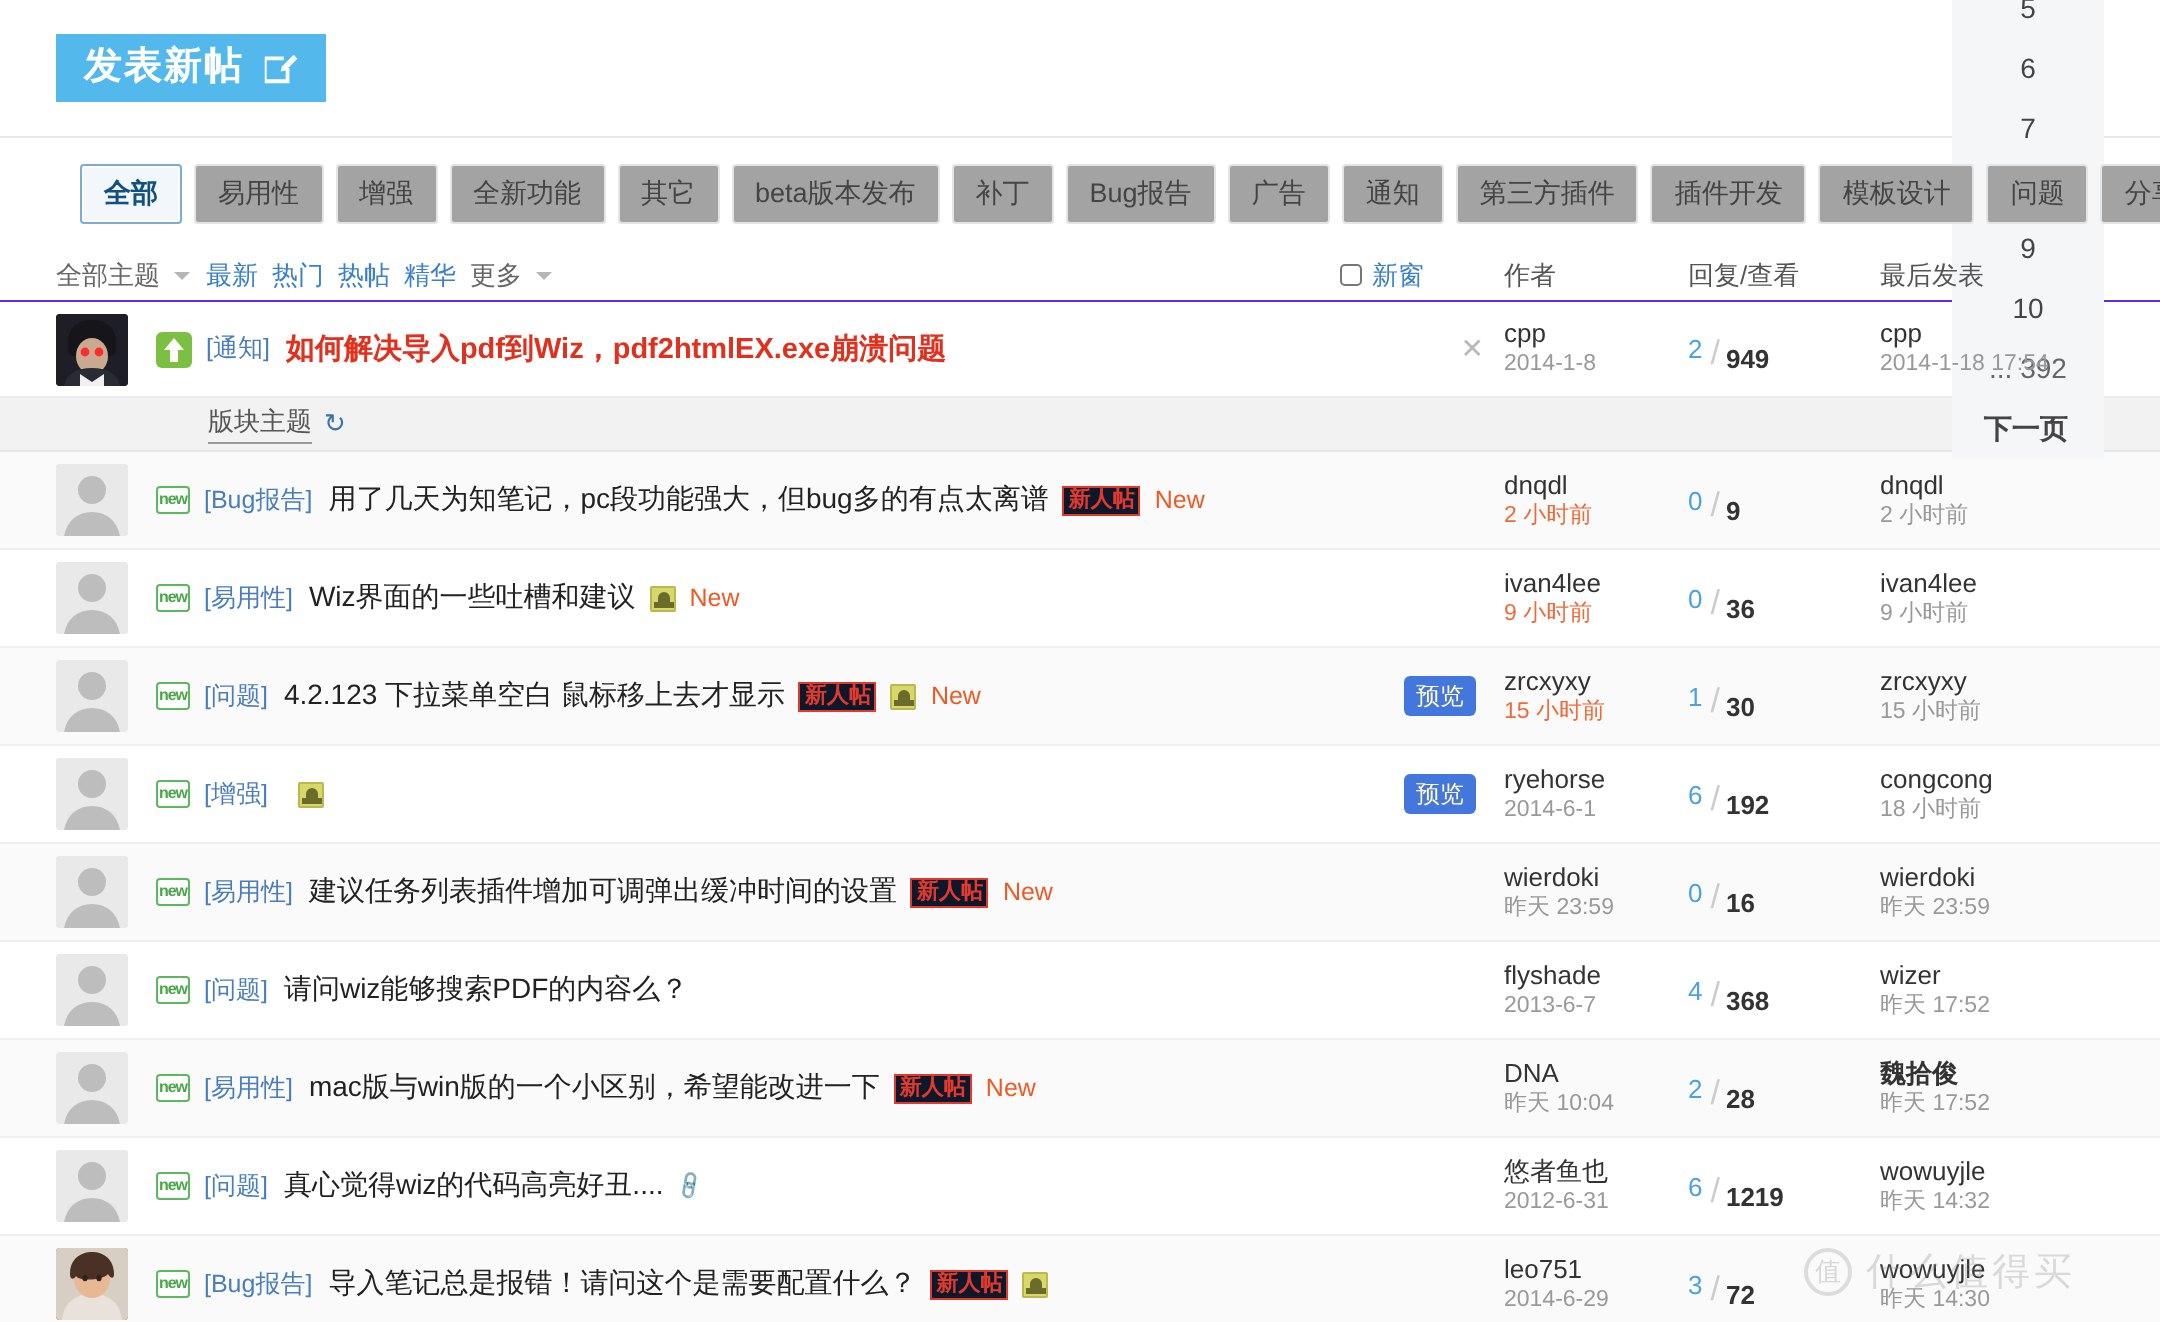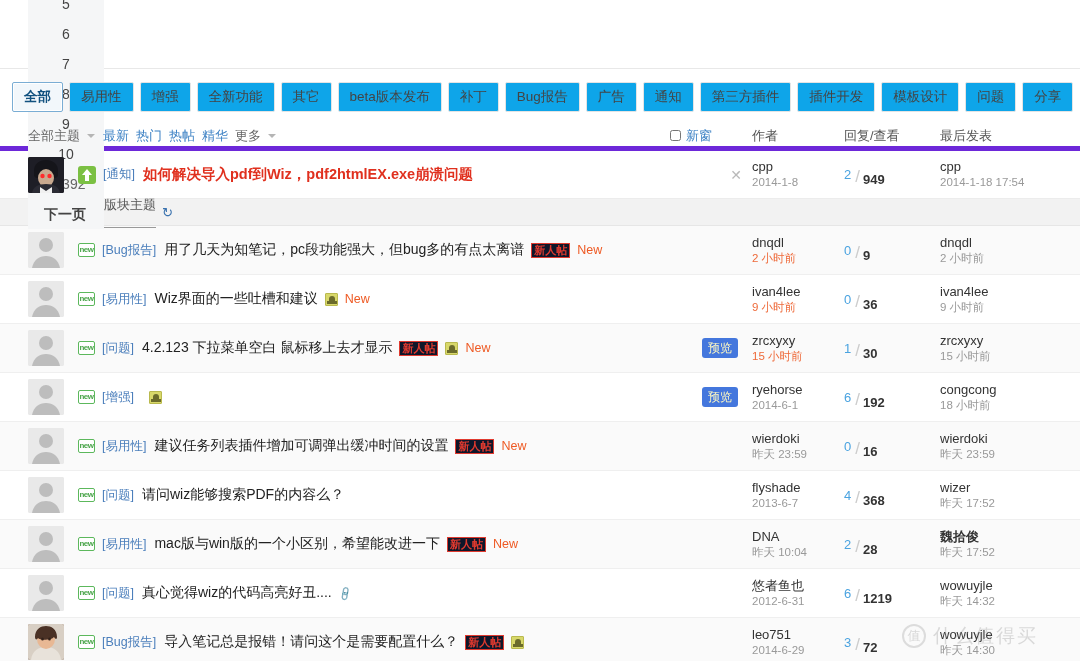--- a/index.html
+++ b/index.html
@@ -50,29 +50,29 @@
     line-height: 18px;
     white-space: nowrap;
   }
   .pager a.back { color:#444; letter-spacing:2px; padding-left:14px; padding-right:14px;}
   .pager a.cur { background: #5cbcee; color: #fff; min-width: 30px; text-align:center;}
   .pager a.ellipsis { color:#666; }
   .pager a.next { letter-spacing:0px; padding-left:16px; padding-right:18px;font-weight:bold; }
 
   
   .cats {
-    padding: 13px 28px 13px 12px;
+    padding: 13px 28px 13px 40px;
     display: flex;
     gap: 6px;
     align-items: center;
     flex-wrap: nowrap;
   }
   .cat {
     border: 1px solid #e4e4e4;
-    background: #0ea5e9;
+    background: #a3a3a3;
     color: #444;
     font-size: 13.5px;
     padding: 5px 11px;
     border-radius: 2px;
     cursor: pointer;
     white-space: nowrap;
     line-height: 18px;
   }
   .cat.active {
     border: 1px solid #7aadd4;
@@ -81,21 +81,21 @@
     font-weight: bold;
     box-shadow: inset 0 0 0 1px #fff;
   }
 
   
   .filterbar {
     display: flex;
     align-items: center;
     padding: 0 28px 0 28px;
     height: 26px;
-    border-bottom: 5px solid #6d28d9;
+    border-bottom: 1px solid #6d28d9;
     font-size: 13px;
   }
   .filter-left { display: flex; align-items: center; gap: 0px; }
   .fl-item { color: #666; margin-right: 4px; cursor:pointer; }
   .fl-item.blue { color: #3c81c4; margin-right: 7px; }
   .caret {
     display:inline-block;
     width:0;height:0;
     border-left:4px solid transparent;
     border-right:4px solid transparent;
@@ -253,21 +253,21 @@
   
   .section-row {
     display:flex; align-items:center;
     height: 27px;
     background: #f2f2f2;
     border-bottom: 1px solid #e6e6e6;
     padding-left: 104px;
     gap: 6px;
   }
   .section-title {
-    font-size: 13px; color:#555; border-bottom:1px solid #999; padding-bottom:13px;
+    font-size: 13px; color:#555; border-bottom:1px solid #999; padding-bottom:1px;
   }
   .refresh-icon { color:#3b73af; font-size:13px; }
 
   
   .watermark {
     position:absolute; right: 42px; bottom: 12px;
     display:flex; align-items:center; gap:7px;
     opacity: 0.30; pointer-events:none;
     color:#888;
   }
@@ -277,20 +277,29 @@
     font-size:13px;color:#888;
   }
   .wm-text { font-size:19px; letter-spacing:2px; color:#8e8e8e; font-weight:500;}
 </style>
 </head>
 <body>
 
 <div class="page">
 
   <div class="topbar">
+    <button class="newpost-btn">
+      <span>发表新帖</span>
+      <span class="pen">
+        <svg width="19" height="19" viewBox="0 0 20 20">
+          <path d="M2.5 4.5h10v2h-9v10h10v-6h2v8h-13z" fill="#fff"></path>
+          <path d="M11.5 9.8l6.2-6.2 2.0 2.0-6.2 6.2-2.6 0.6z" fill="#fff"></path>
+        </svg>
+      </span>
+    </button>
 
     <div class="pager">
       <a class="back">返回</a>
       <a class="cur">1</a>
       <a>2</a>
       <a>3</a>
       <a>4</a>
       <a>5</a>
       <a>6</a>
       <a>7</a>

